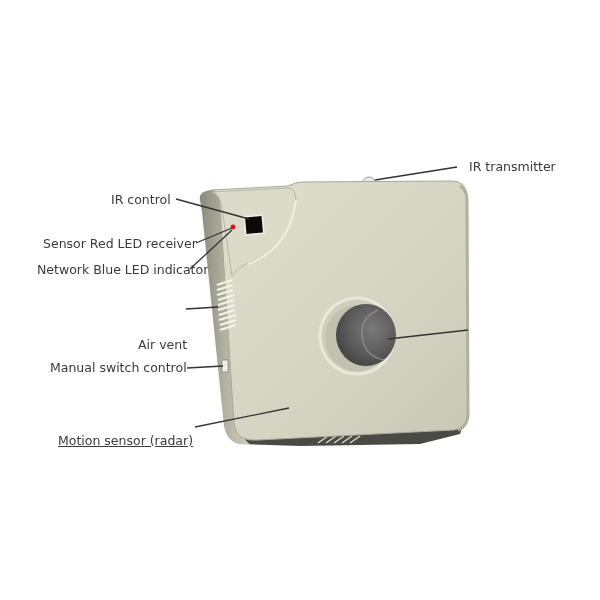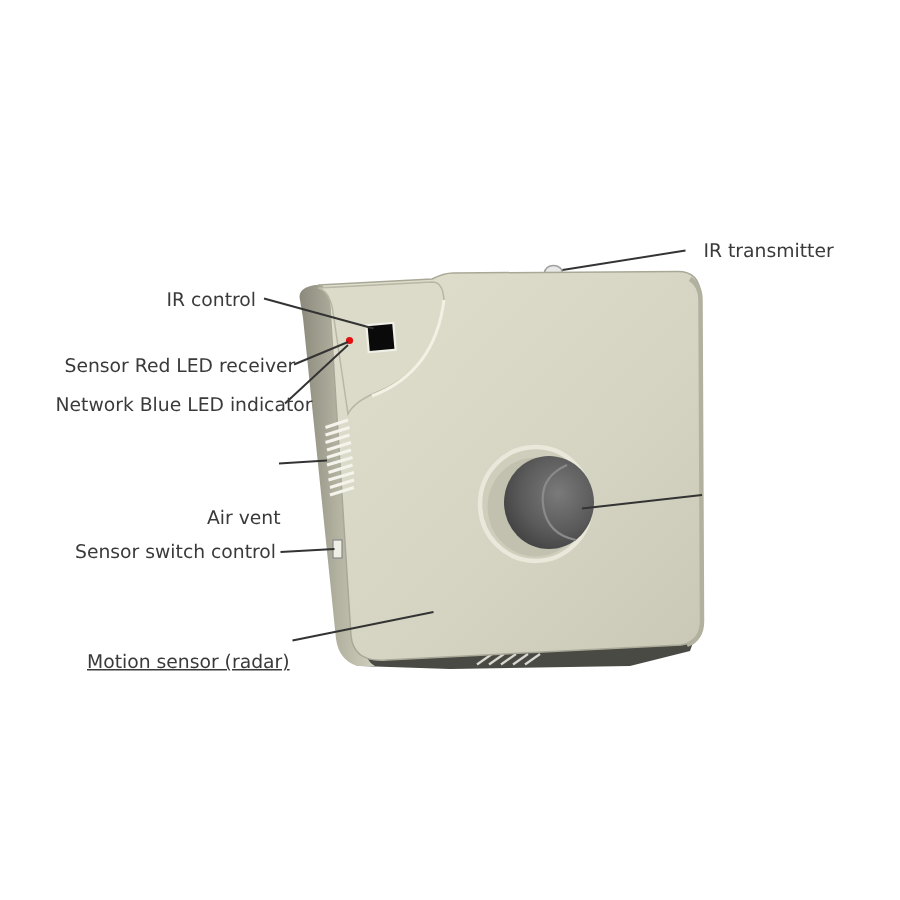--- a/index.html
+++ b/index.html
@@ -108,15 +108,15 @@
       <line x1="195" y1="427" x2="289" y2="408"></line>
       <line x1="388" y1="339" x2="468" y2="330"></line>
     </g>
   </svg>
 
   <div class="lbl" style="left:469px; top:160px;">IR transmitter</div>
   <div class="lbl" style="left:111px; top:193px;">IR control</div>
   <div class="lbl" style="left:43px; top:237px;">Sensor Red LED receiver</div>
   <div class="lbl" style="left:37px; top:263px;">Network Blue LED indicator</div>
   <div class="lbl" style="left:138px; top:302px;margin-top:36px;">Air vent</div>
-  <div class="lbl" style="left:50px; top:361px;">Sensor switch control</div>
+  <div class="lbl" style="left:50px; top:361px;">Manual switch control</div>
   <div class="lbl" style="left:58px; top:434px;text-decoration:underline;">Motion sensor (radar)</div>
 </div>
 
 </body></html>

